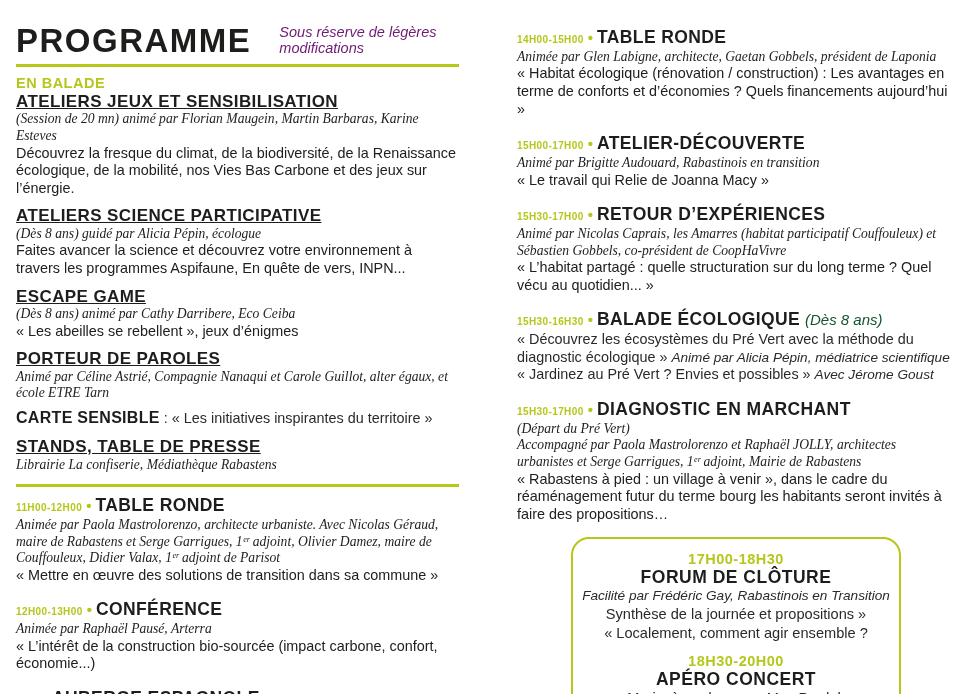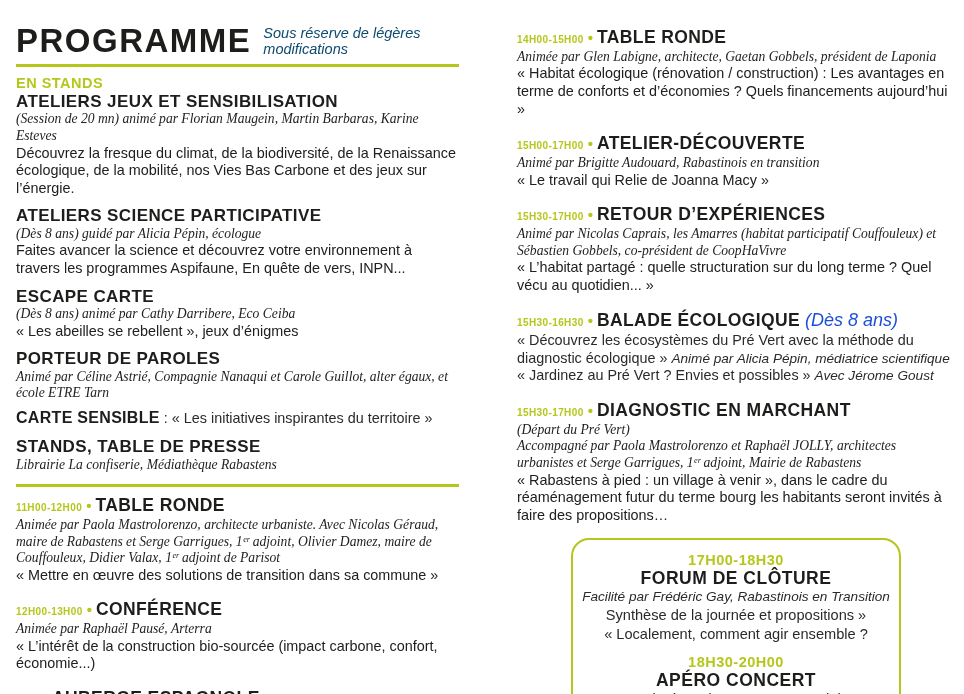--- a/index.html
+++ b/index.html
@@ -6,43 +6,43 @@
   * { margin:0; padding:0; box-sizing:border-box; }
   html,body { background:#fff; }
   body {
     width:964px; height:694px; overflow:hidden;
     font-family:"Liberation Sans", sans-serif; color:var(--body);
   }
   .page { display:flex; padding:24px 10px 0 16px; gap:58px; }
   .col-left  { width:443px; flex:none; }
   .col-right { width:437px; flex:none; padding-top:3px; }
 
-  .masthead { display:flex; align-items:flex-end; gap:12px; }
+  .masthead { display:flex; align-items:flex-start; gap:28px; }
   .h1 { font-size:33px; font-weight:bold; letter-spacing:1.5px; color:var(--ink); line-height:1; }
-  .subtitle { font-style:italic; font-size:14.5px; color:#0c4a6e; }
+  .subtitle { font-style:italic; font-size:14.5px; color:#701a75; }
 
   .rule { height:3px; background:var(--accent); border:none; margin:7px 0 9px; }
   .rule2 { height:3px; background:var(--accent); border:none; margin:11px 0 8px; }
 
   .green-label { color:var(--accent); font-weight:bold; font-size:14.5px; letter-spacing:.5px; line-height:1.1; }
 
   .item { margin-top:9px; }
-  .item-title { font-size:17px; font-weight:bold; letter-spacing:.4px; color:var(--ink); line-height:1.15; }
+  .item-title { font-size:17px; font-weight:bold; letter-spacing:.4px; color:var(--ink); line-height:1.15;text-decoration:underline; }
   .credit { font-style:italic; font-size:13.6px; line-height:1.22; color:#222;font-family:Liberation Serif, serif; }
   .desc { font-size:14.4px; line-height:1.22; color:#202020; }
 
   .carte { margin-top:6px; font-size:14.4px; line-height:1.25; }
   .carte .inline-title { font-weight:bold; font-size:16px; letter-spacing:.3px; color:var(--ink); }
 
   .session { margin-top:15px; }
   .session-h { font-size:17.5px; line-height:1.25; }
   .time { color:var(--accent); font-weight:bold; font-size:10px; letter-spacing:.4px; }
   .dot { color:var(--accent); font-weight:bold; margin:0 4px; font-size:15px; }
   .st { font-weight:bold; letter-spacing:.4px; color:var(--ink); }
-  .age { font-style:italic; font-weight:normal; font-size:18px; color:#1d4ed8; letter-spacing:0; }
+  .age { font-style:italic; font-weight:normal; font-size:15px; color:#14532d; letter-spacing:0; }
   .mixline { font-size:14.4px; line-height:1.22; }
   .mixline .credit-inline { font-style:italic; font-size:13.6px; }
 
   .closing-box {
     width:330px; margin:14px 0 0 54px;
     border:2.5px solid var(--accent); border-radius:18px;
     text-align:center; padding:12px 8px 14px;
   }
   .box-time { color:var(--accent); font-weight:bold; font-size:14.5px; letter-spacing:.5px; }
   .box-title { font-weight:bold; font-size:17.5px; letter-spacing:.5px; color:var(--ink); line-height:1.15; }
@@ -56,36 +56,36 @@
 <div class="page">
 
   <div class="col-left">
 
     <div class="masthead">
       <h1 class="h1">PROGRAMME</h1>
       <span class="subtitle">Sous réserve de légères modifications</span>
     </div>
     <div class="rule"></div>
 
-    <div class="green-label">EN STANDS</div>
+    <div class="green-label">EN BALADE</div>
 
     <section class="item" style="margin-top:0">
       <h2 class="item-title">ATELIERS JEUX ET SENSIBILISATION</h2>
       <p class="credit">(Session de 20 mn) animé par Florian Maugein, Martin Barbaras, Karine Esteves</p>
       <p class="desc">Découvrez la fresque du climat, de la biodiversité, de la Renaissance écologique, de la mobilité, nos Vies Bas Carbone et des jeux sur l’énergie.</p>
     </section>
 
     <section class="item">
       <h2 class="item-title">ATELIERS SCIENCE PARTICIPATIVE</h2>
       <p class="credit">(Dès 8 ans) guidé par Alicia Pépin, écologue</p>
       <p class="desc">Faites avancer la science et découvrez votre environnement à travers les programmes Aspifaune, En quête de vers, INPN...</p>
     </section>
 
     <section class="item">
-      <h2 class="item-title">ESCAPE CARTE</h2>
+      <h2 class="item-title">ESCAPE GAME</h2>
       <p class="credit">(Dès 8 ans) animé par Cathy Darribere, Eco Ceiba</p>
       <p class="desc">« Les abeilles se rebellent », jeux d’énigmes</p>
     </section>
 
     <section class="item">
       <h2 class="item-title">PORTEUR DE PAROLES</h2>
       <p class="credit">Animé par Céline Astrié, Compagnie Nanaqui et Carole Guillot, alter égaux, et école ETRE Tarn</p>
     </section>
 
     <p class="carte"><span class="inline-title">CARTE SENSIBLE</span><span> : « Les initiatives inspirantes du territoire »</span></p>

